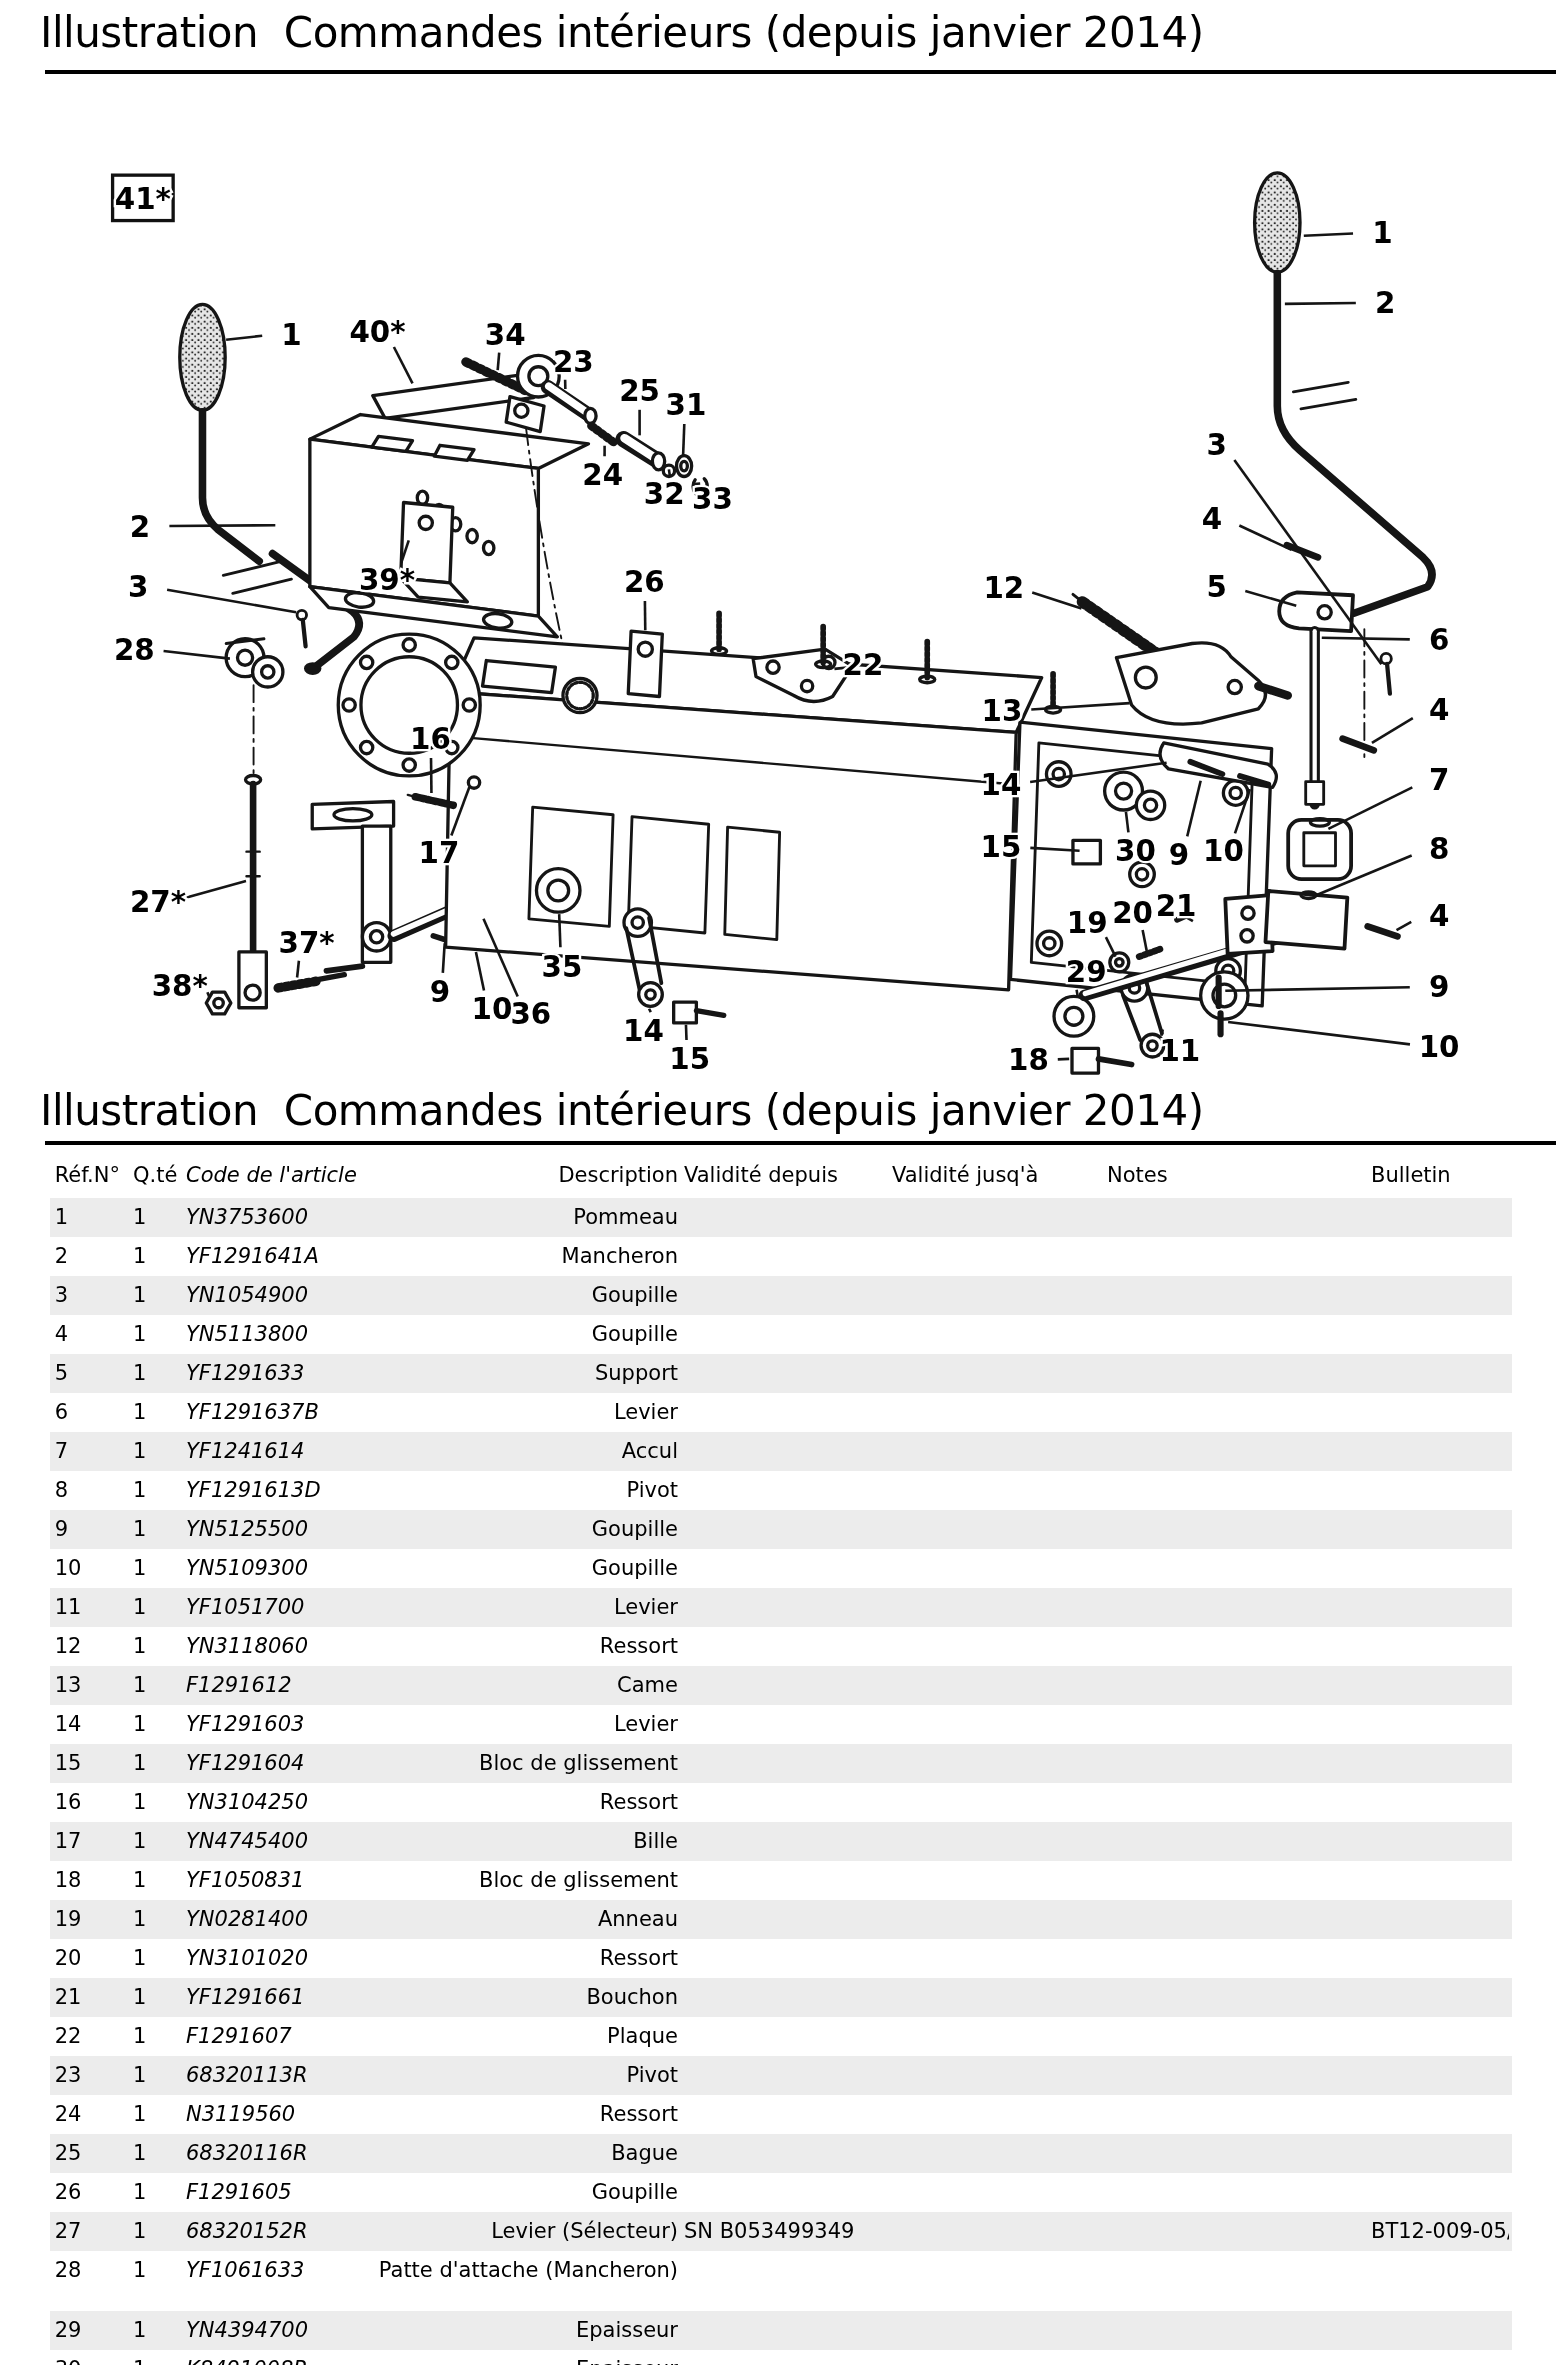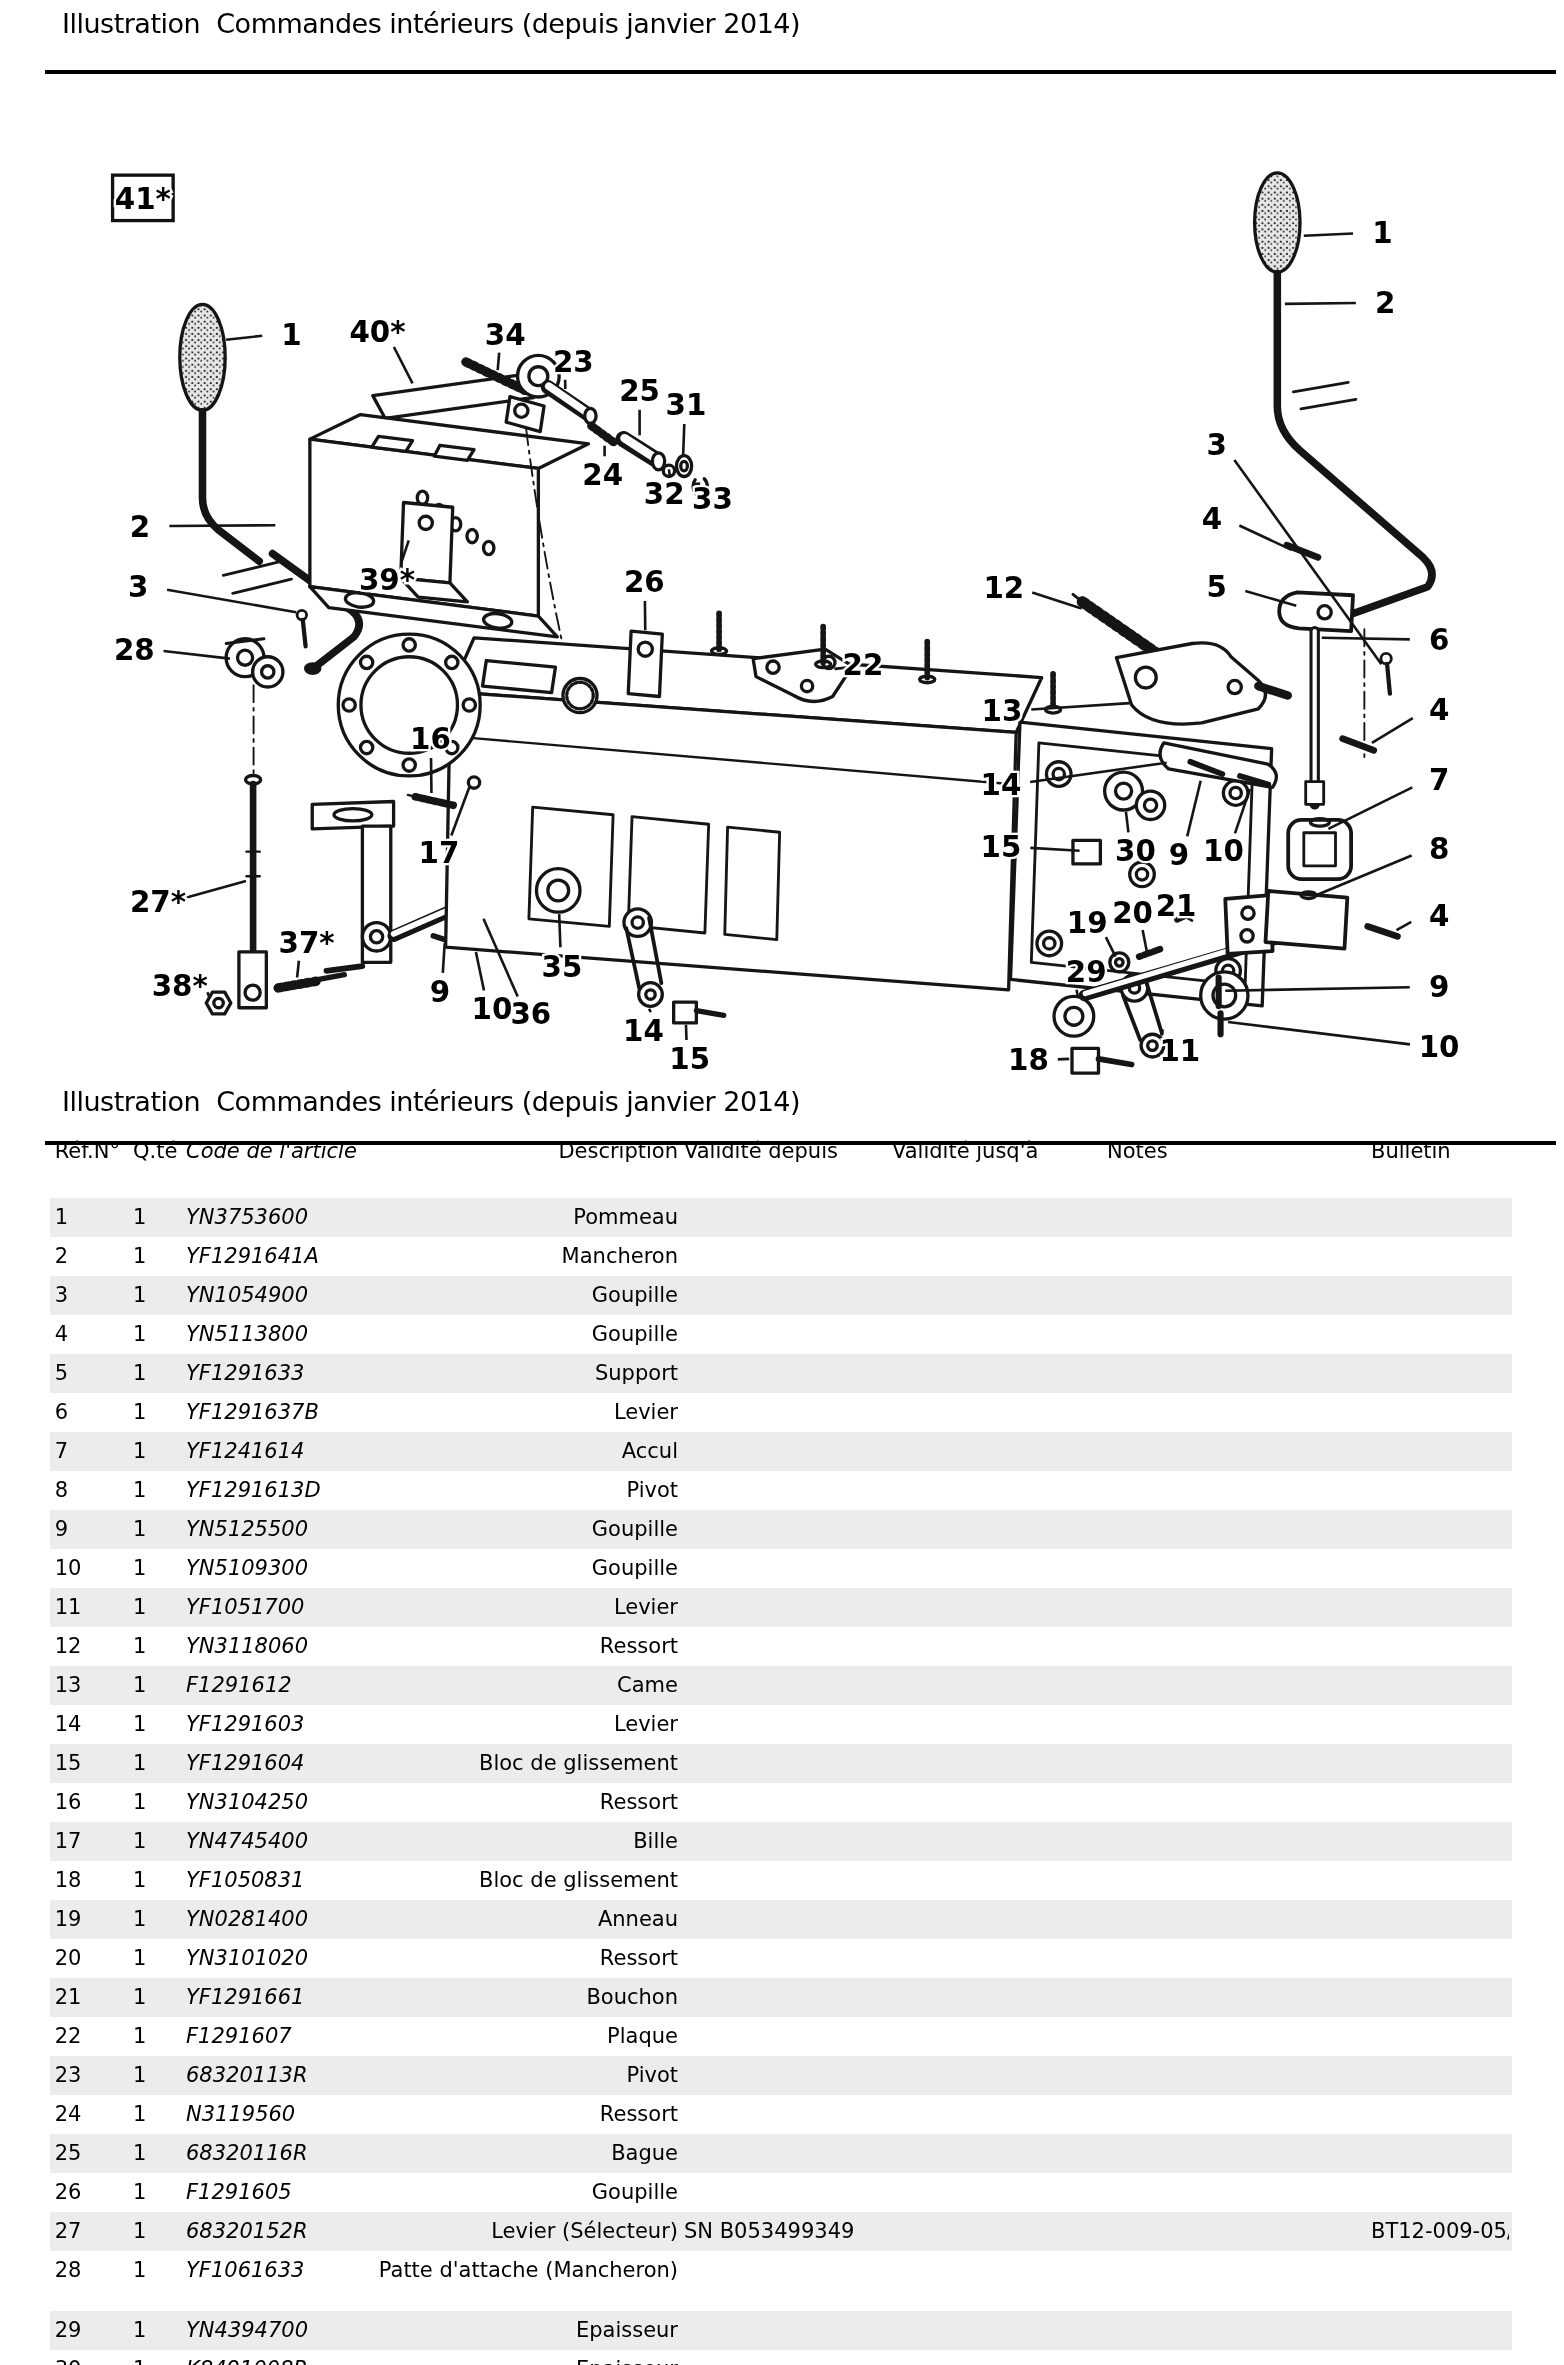--- a/index.html
+++ b/index.html
@@ -1,22 +1,22 @@
 <!DOCTYPE html>
 <html style="font-size:7.6px"><head>
 <meta charset="utf-8">
 <style>
   html,body{margin:0;padding:0;background:#888;}
   #page{position:relative;width:1564px;height:2833px;background:#ffffff;overflow:hidden;
         font-family:"DejaVu Sans","Liberation Sans",sans-serif;color:#111;}
-  .doc-title{position:absolute;left:62px;font-size:27px;letter-spacing:-0.5px;color:#000;white-space:pre;}
+  .doc-title{position:absolute;left:40px;font-size:42px;letter-spacing:-0.5px;color:#000;white-space:pre;}
   .rule{position:absolute;left:45px;width:1511px;height:4.3px;background:#000;}
   #diagram{position:absolute;left:0;top:0;}
   
-  #thead{position:absolute;left:50px;top:1132px;width:1462px;height:33px;}
+  #thead{position:absolute;left:50px;top:1156px;width:1462px;height:33px;}
   #tbody{position:absolute;left:50px;top:1198px;width:1462px;}
   .trow{position:relative;width:100%;}
   .trow.gray{background:#ececec;}
   .cell{position:absolute;top:0;height:100%;padding-top:6.6px;font-size:21px;line-height:24.6px;
         white-space:nowrap;overflow:hidden;color:#000;}
   .c-ref{left:4.7px;width:71px;}
   .c-qty{left:83px;width:47px;}
   .c-code{left:136px;width:180px;font-style:italic;}
   .c-desc{left:320px;width:308px;text-align:right;}
   .c-from{left:634px;width:203px;}

